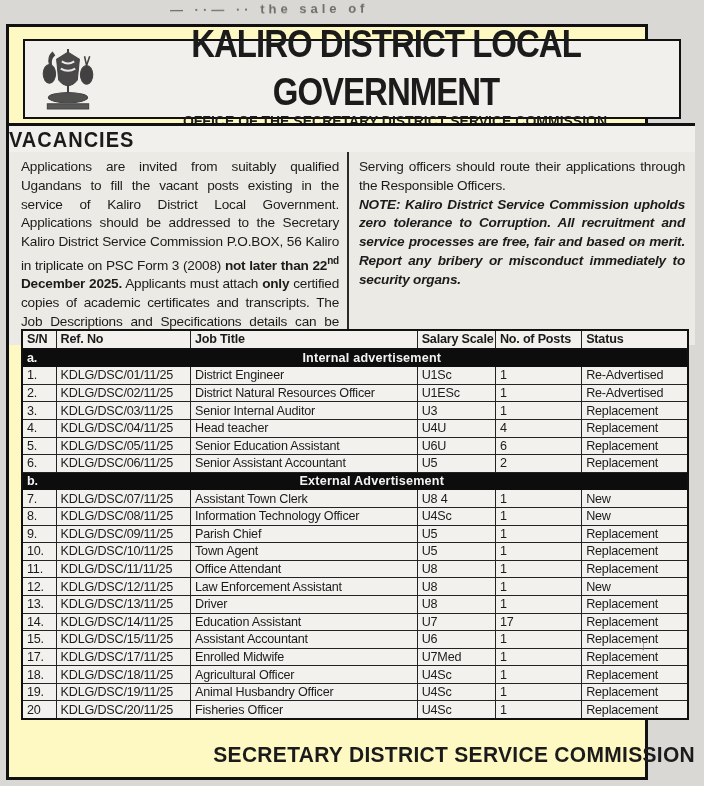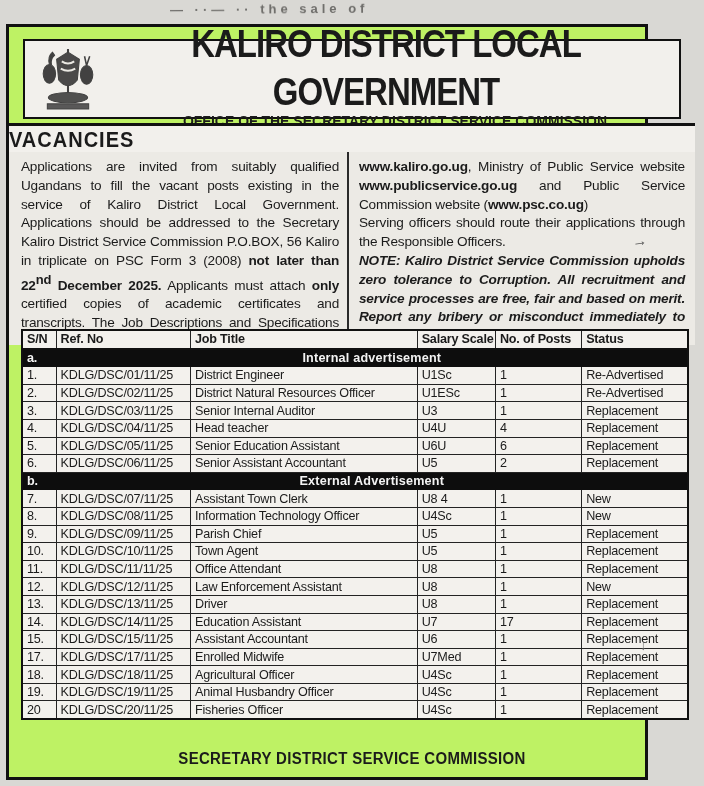--- a/index.html
+++ b/index.html
@@ -11,21 +11,21 @@
     -webkit-font-smoothing:antialiased;
   }
   .top-fragment{
     position:absolute;top:1px;left:170px;width:320px;height:14px;
     overflow:hidden;color:#6f6e6b;font-weight:bold;font-size:13px;
     letter-spacing:4px;filter:blur(.4px);transform:rotate(-.4deg);
     white-space:nowrap;
   }
   .sheet{
     position:absolute;left:6px;top:24px;width:642px;height:756px;
-    background:#bef264;border:3px solid #111;box-sizing:border-box;
+    background:#fef9c3;border:3px solid #111;box-sizing:border-box;
   }
   
   .header-box{
     position:absolute;left:14px;top:12px;width:658px;height:80px;
     border:2px solid #111;background:#f2f0ec;box-sizing:border-box;
     display:flex;align-items:stretch;
   }
   .logo-wrap{width:86px;display:flex;align-items:center;justify-content:center;}
   .header-right{flex:1;display:flex;flex-direction:column;justify-content:center;}
   .main-title{
@@ -55,43 +55,43 @@
     width:340px;border-right:2px solid #2a2a2a;box-sizing:border-box;
     padding:6px 8px 0 12px;
   }
   .intro-right{flex:1;padding:6px 10px 0 10px;}
   .para{
     font-size:13.6px;line-height:18.8px;text-align:justify;
     letter-spacing:-0.2px;
   }
   .para .b{font-weight:bold;}
   .para .i{font-style:italic;margin-top:16px;}
-  .para sup{font-size:13px;}
+  .para sup{font-size:10px;}
   .intro-right .para{text-align:justify;}
   .note-para{margin-top:0px;}
   
   .table-wrap{position:absolute;left:12px;top:302px;width:668px;border-radius:23px;}
   table.vac{
     border-collapse:collapse;width:668px;table-layout:fixed;
     background:#f3f1ed;border:2px solid #111;
   }
   table.vac td, table.vac th{
     border:1px solid #232323;font-size:12.6px;letter-spacing:-0.2px;
     padding:0 4px;height:16.6px;overflow:hidden;white-space:nowrap;
     text-align:left;vertical-align:middle;
   }
   table.vac th{font-weight:bold;border-bottom:2px solid #111;}
   tr.section-row td{
     background:#0d0d0d;color:#f3f3f3;font-weight:bold;border-color:#0d0d0d;
   }
   tr.section-row td.section-label{text-align:center;letter-spacing:.2px;}
   
   .footer-line{
-    position:absolute;left:0;bottom:10px;width:686px;text-align:center;
-    font-weight:bold;font-size:15px;letter-spacing:.3px;transform:scaleY(1.05);
+    position:absolute;left:0;bottom:10px;width:686px;text-align:right;
+    font-weight:bold;font-size:21px;letter-spacing:.3px;transform:scaleY(1.05);
   }
   .pen-mark{
     position:absolute;right:-2px;top:205px;color:#555;font-size:15px;
     transform:rotate(-8deg);
   }
   .pen-mark2{
     position:absolute;right:-1px;top:612px;color:#666;font-size:12px;
   }
 </style>
 </head>
@@ -127,21 +127,20 @@
 
   <div class="vacancies-strip">
     <span>VACANCIES</span>
   </div>
 
   <div class="intro">
     <div class="intro-left">
       <div class="para"><span>Applications are invited from suitably qualified Ugandans to fill the vacant posts existing in the service of Kaliro District Local Government. Applications should be addressed to the Secretary Kaliro District Service Commission P.O.BOX, 56 Kaliro in triplicate on PSC Form 3 (2008) </span><span class="b">not later than 22</span><sup class="b">nd</sup><span class="b"> December 2025.</span><span> Applicants must attach </span><span class="b">only</span><span> certified copies of academic certificates and transcripts. The Job Descriptions and Specifications details can be obtained from Kaliro District Local Government website</span></div>
     </div>
     <div class="intro-right">
-      <div class="para"><span class="b">www.kaliro.go.ug</span><span>, Ministry of Public Service website </span><span class="b">www.publicservice.go.ug</span><span> and Public Service Commission website (</span><span class="b">www.psc.co.ug</span><span>)</span></div>
       <div class="para"><span>Serving officers should route their applications through the Responsible Officers.</span></div>
       <div class="para note-para"><span class="b i">NOTE: Kaliro District Service Commission upholds zero tolerance to Corruption. All recruitment and service processes are free, fair and based on merit. Report any bribery or misconduct immediately to security organs.</span></div>
     </div>
   </div>
 
   <div class="table-wrap">
     <table class="vac">
       <colgroup>
         <col style="width:34px">
           <col style="width:134px">

